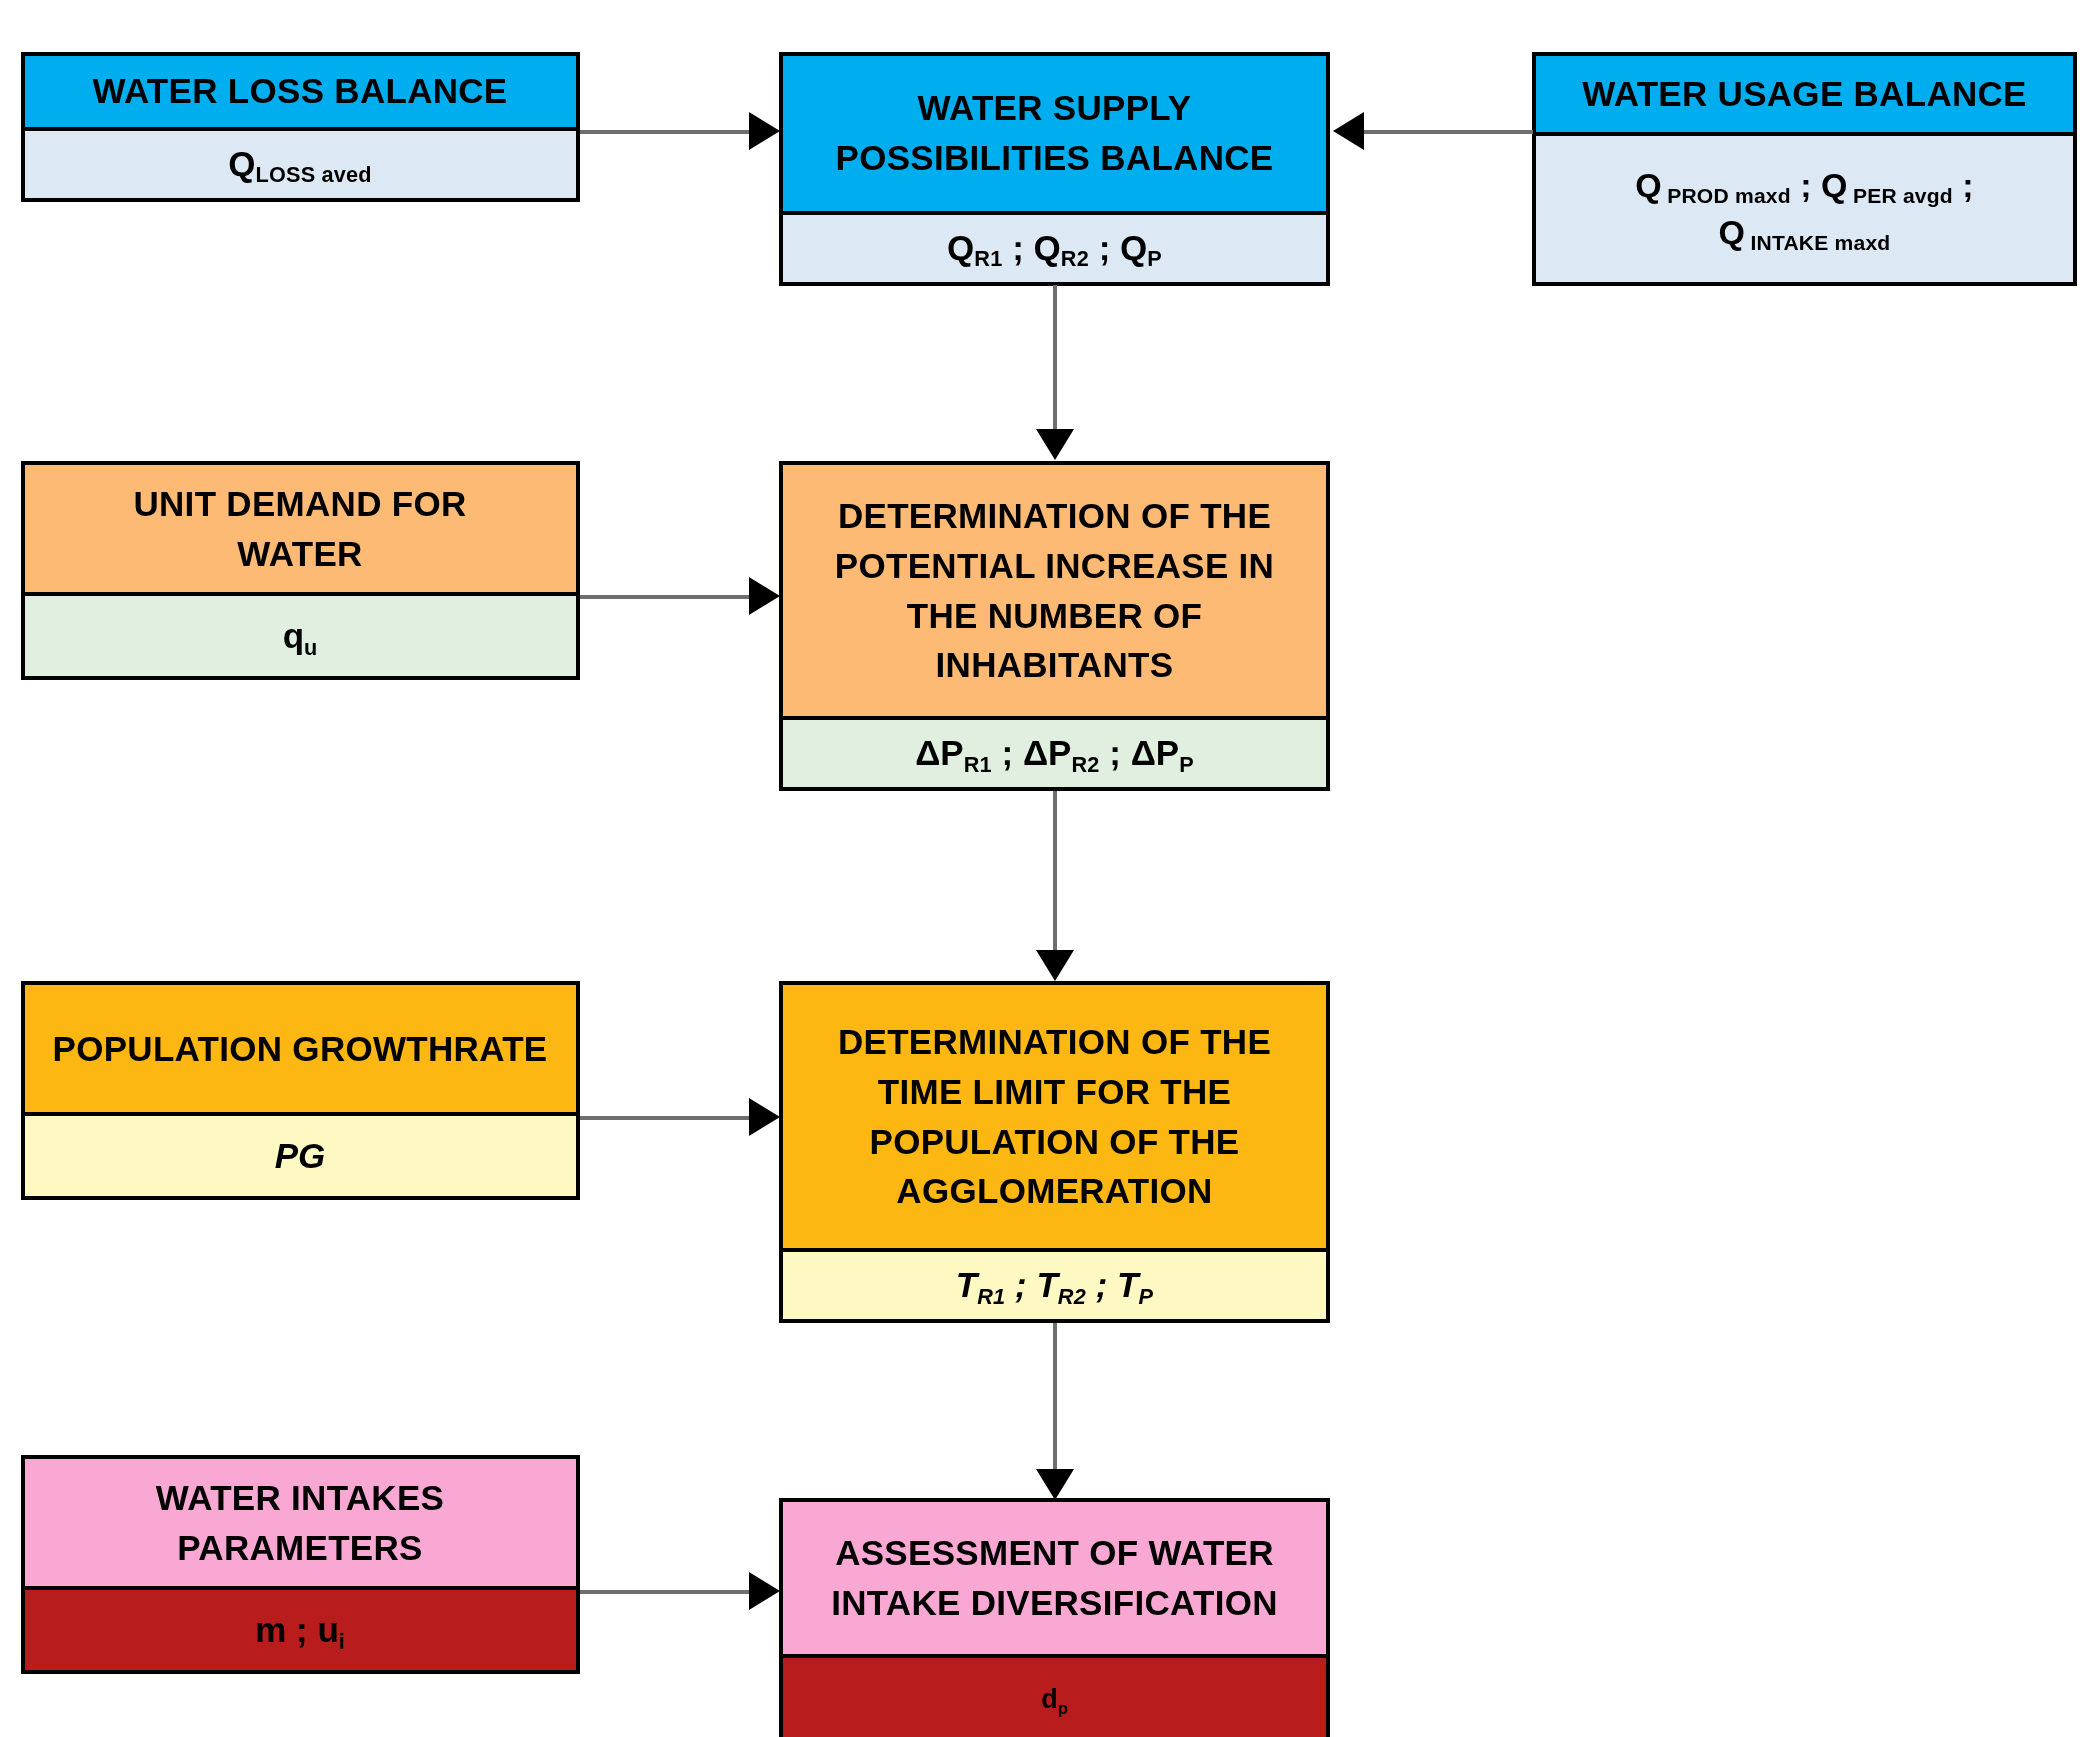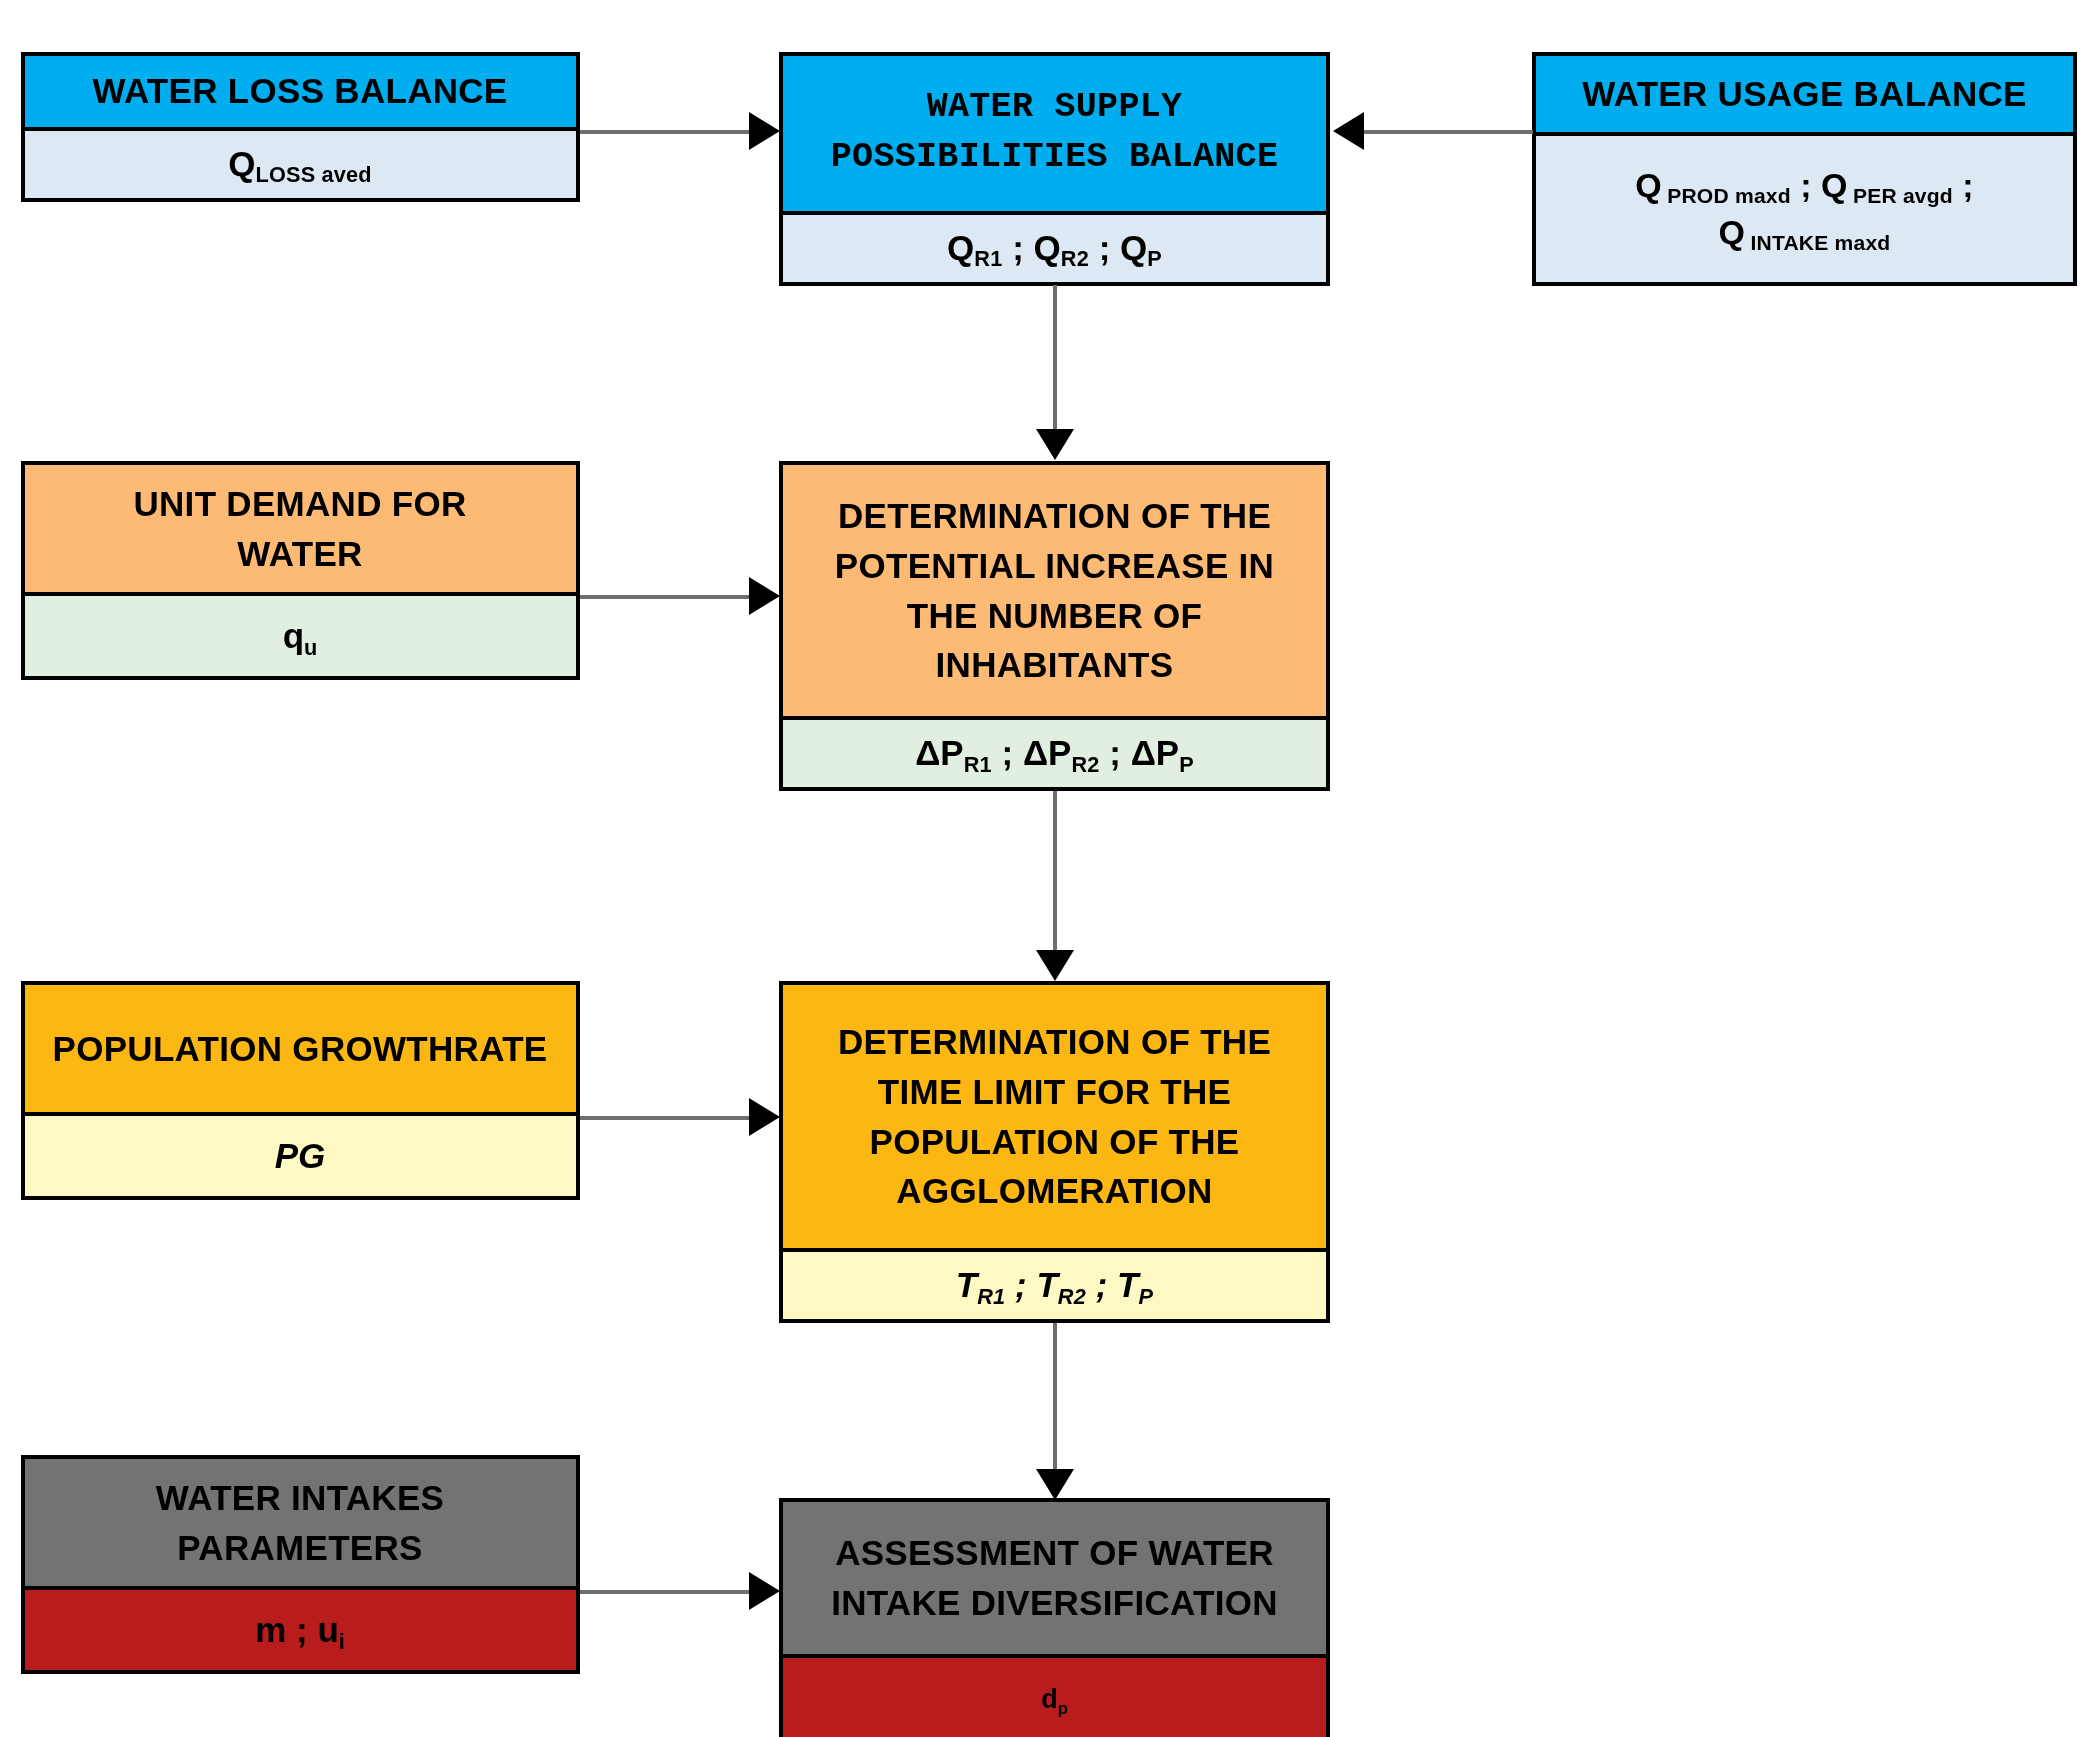--- a/index.html
+++ b/index.html
@@ -71,21 +71,21 @@
     width: 0.16em;
   }
 
   
   .theme-blue   .head { background: #00AEEF; }
   .theme-blue   .body { background: #DCE9F4; }
   .theme-green  .head { background: #fdba74; }
   .theme-green  .body { background: #E1EFE0; align-items: center; }
   .theme-orange .head { background: #FCB713; }
   .theme-orange .body { background: #fef9c3; font-style: italic; }
-  .theme-yellow .head { background: #737373; }
+  .theme-yellow .head { background: #f9a8d4; }
   .theme-yellow .body { background: #b91c1c; }
 
   
   .hline {
     position: absolute;
     height: 4px;
     background: #6e6e6e;
   }
   .vline {
     position: absolute;
@@ -120,21 +120,21 @@
 <div id="canvas">
 
   <div class="node theme-blue" style="left:20.5px; top:20.5px; width:559px; height:150px;">
     <div class="head" style="font-size:35px;">WATER LOSS BALANCE</div>
     <div class="body" style="height:67px; font-size:35px;">
       <span><span>Q</span><span class="sub">LOSS aved</span></span>
     </div>
   </div>
 
   <div class="node theme-blue" style="left:779px; top:20.5px; width:551px; height:234px;">
-    <div class="head" style="font-size:35px; flex-direction:column;font-family:Liberation Mono, monospace;">
+    <div class="head" style="font-size:35px; flex-direction:column;">
       <span>WATER SUPPLY</span>
       <span>POSSIBILITIES BALANCE</span>
     </div>
     <div class="body" style="height:67px; font-size:35px;">
       <span><span>Q</span><span class="sub">R1</span><span> ; </span><span>Q</span><span class="sub">R2</span><span> ; </span><span>Q</span><span class="sub">P</span></span>
     </div>
   </div>
 
   <div class="node theme-blue" style="left:1532px; top:20.5px; width:545px; height:234px;">
     <div class="head" style="font-size:35px; flex:0 0 80px;">WATER USAGE BALANCE</div>

